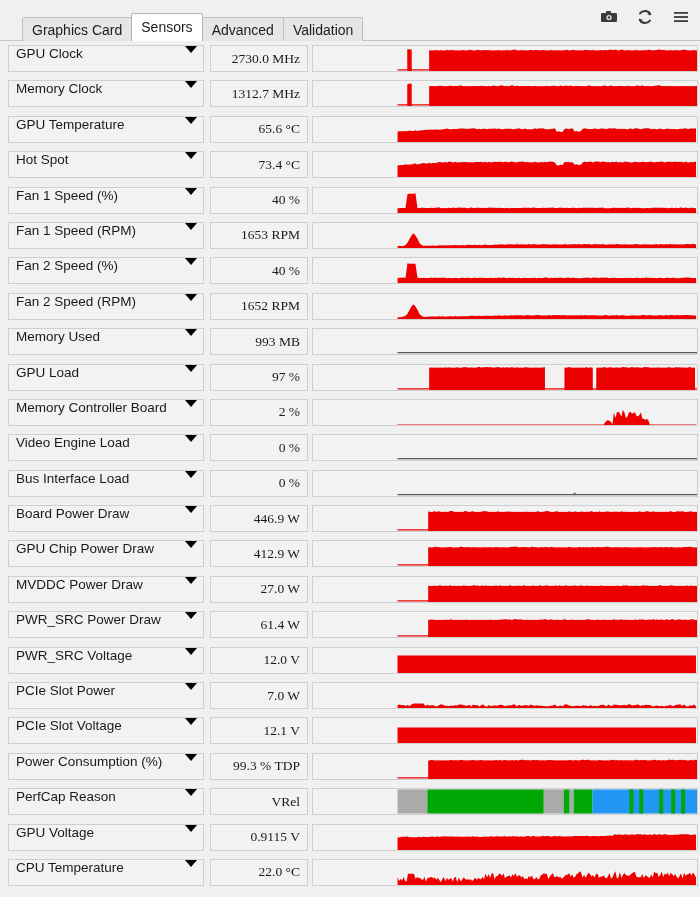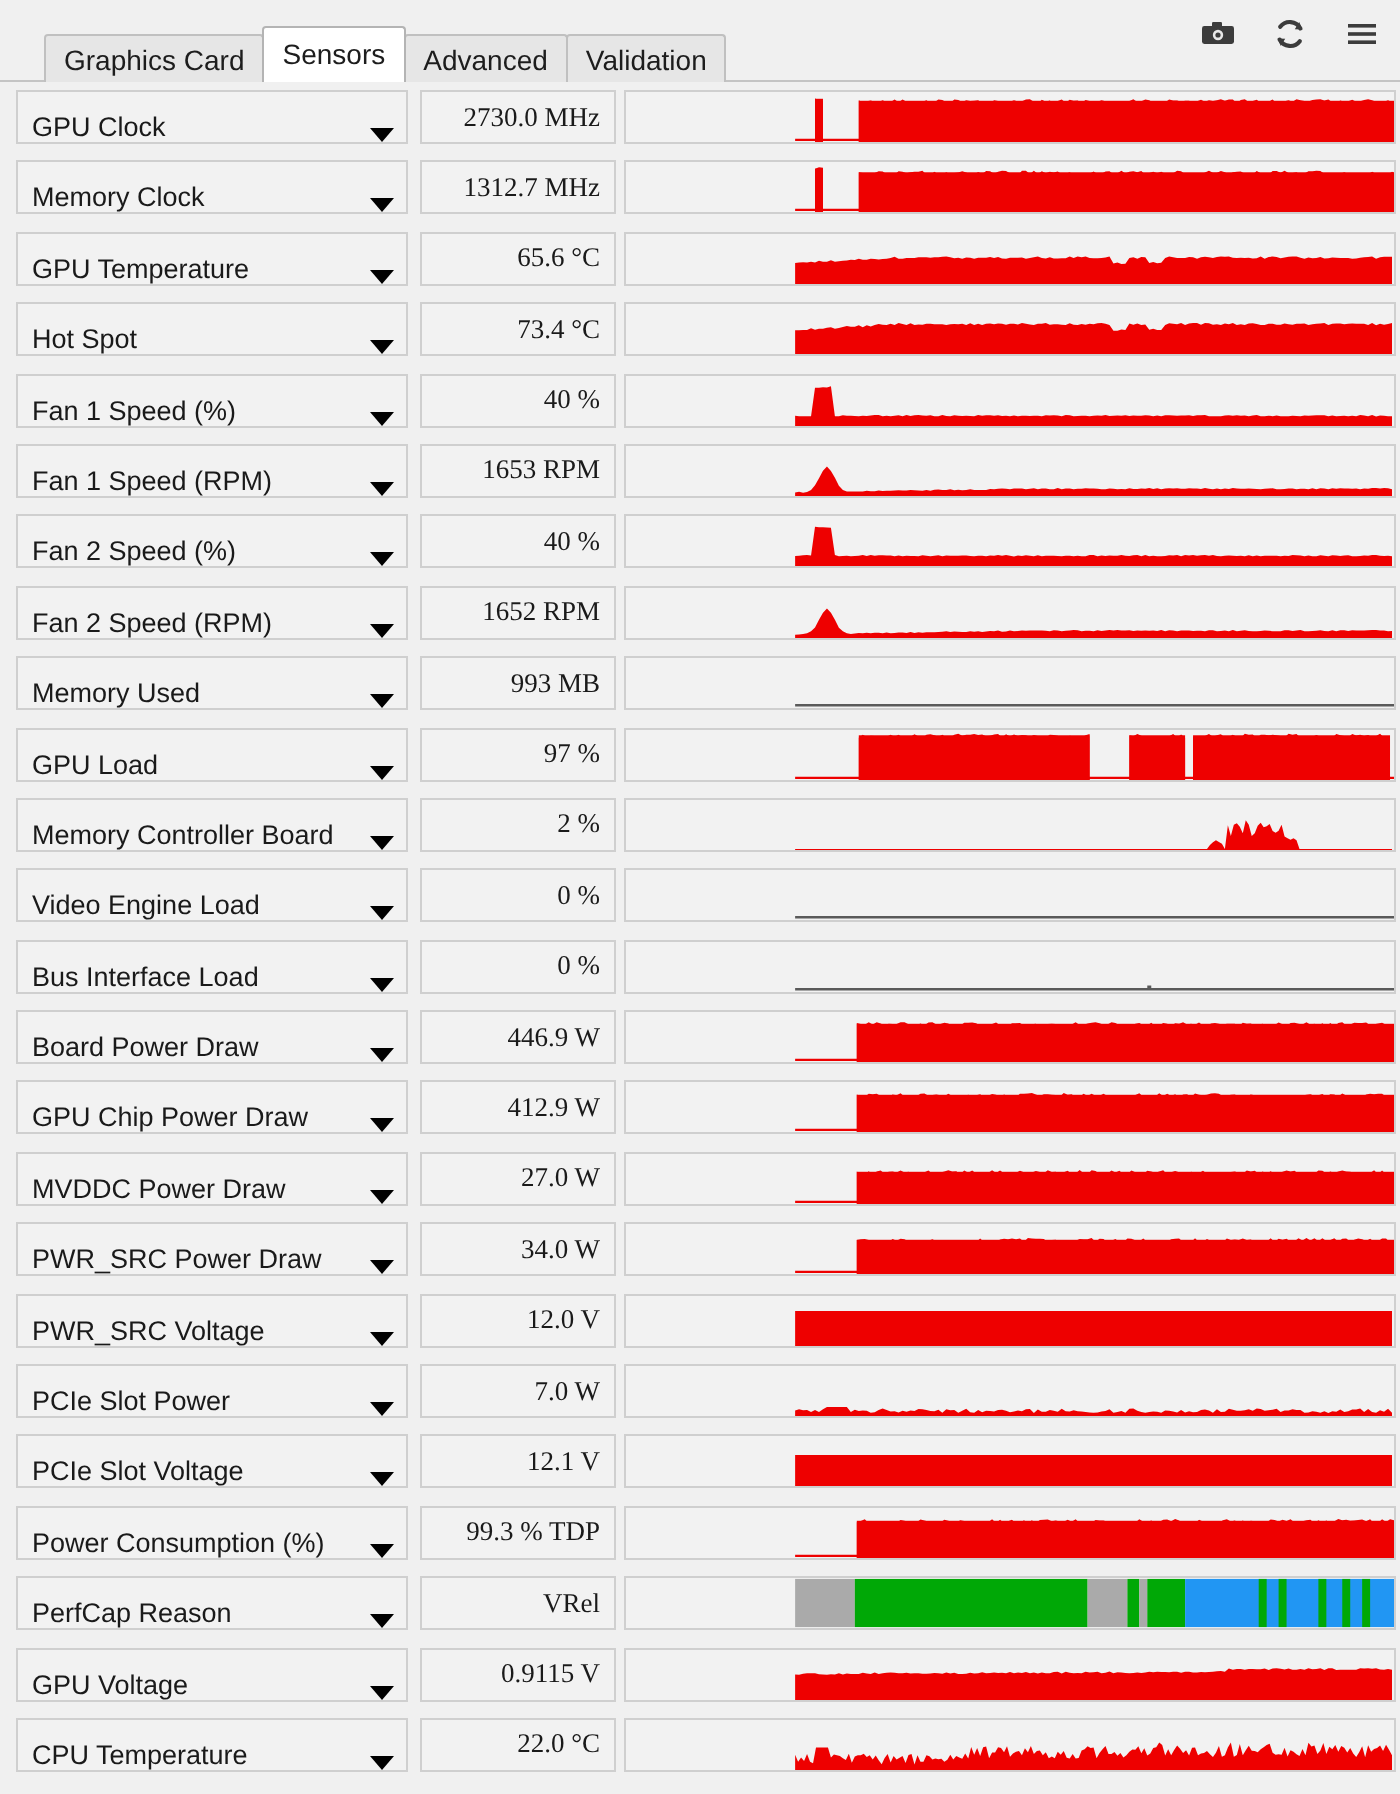--- a/index.html
+++ b/index.html
@@ -105,21 +105,21 @@
     height: 27px;
     background: #f2f2f2;
     border: 1px solid #cfcfcf;
     box-sizing: border-box;
   }
 
   .cell-name {
     left: 8px;
     width: 196px;
     display: flex;
-    align-items: flex-end;
+    align-items: flex-start;
     padding-left: 7px;
     padding-right: 4px;
   }
   .name-text {
     font-size: 13.5px;
     color: #1a1a1a;
     white-space: nowrap;
     overflow: hidden;
     flex: 1 1 auto;
   }
@@ -466,21 +466,21 @@
             <line x1="85" y1="25.8" x2="386" y2="25.8" stroke="#ee0000" stroke-width="1.2"></line>
           </svg>
         </div>
       </div>
       <div class="sensor-row">
         <div class="cell cell-name">
           <span class="name-text">PWR_SRC Power Draw</span>
           <span class="caret"></span>
         </div>
         <div class="cell cell-value">
-          <span class="value-text">34.0 W</span>
+          <span class="value-text">61.4 W</span>
         </div>
         <div class="cell cell-graph">
           <svg viewBox="0 0 386 27" preserveAspectRatio="none">
             <rect x="116" y="8.52" width="284" height="18.48" fill="#ee0000"></rect>
             <path d="M 116 9.02 L 116.0 8.6 L 118.0 8.3 L 120.0 8.1 L 122.0 8.6 L 124.0 9.4 L 126.0 8.6 L 128.0 8.7 L 130.0 9.6 L 132.0 9.7 L 134.0 8.1 L 136.0 9.1 L 138.0 7.9 L 140.0 8.3 L 142.0 9.5 L 144.0 10.0 L 146.0 9.3 L 148.0 9.5 L 150.0 9.6 L 152.0 9.0 L 154.0 8.2 L 156.0 9.3 L 158.0 9.0 L 160.0 9.7 L 162.0 9.8 L 164.0 10.0 L 166.0 9.9 L 168.0 10.0 L 170.0 8.9 L 172.0 9.6 L 174.0 9.0 L 176.0 9.9 L 178.0 7.8 L 180.0 9.8 L 182.0 9.1 L 184.0 9.6 L 186.0 9.7 L 188.0 8.4 L 190.0 8.0 L 192.0 8.2 L 194.0 7.8 L 196.0 8.3 L 198.0 7.8 L 200.0 9.6 L 202.0 7.6 L 204.0 7.8 L 206.0 8.0 L 208.0 8.0 L 210.0 8.1 L 212.0 9.7 L 214.0 8.6 L 216.0 8.5 L 218.0 9.3 L 220.0 9.7 L 222.0 9.9 L 224.0 9.3 L 226.0 9.1 L 228.0 8.1 L 230.0 8.3 L 232.0 8.2 L 234.0 7.6 L 236.0 9.6 L 238.0 8.0 L 240.0 8.1 L 242.0 10.0 L 244.0 9.1 L 246.0 8.1 L 248.0 9.7 L 250.0 9.8 L 252.0 7.8 L 254.0 8.0 L 256.0 8.8 L 258.0 9.3 L 260.0 7.8 L 262.0 9.7 L 264.0 9.8 L 266.0 8.6 L 268.0 9.0 L 270.0 8.8 L 272.0 9.6 L 274.0 8.3 L 276.0 8.0 L 278.0 7.8 L 280.0 9.7 L 282.0 9.2 L 284.0 9.8 L 286.0 7.7 L 288.0 9.9 L 290.0 9.6 L 292.0 8.1 L 294.0 9.2 L 296.0 9.3 L 298.0 9.3 L 300.0 9.8 L 302.0 7.8 L 304.0 8.6 L 306.0 8.4 L 308.0 8.7 L 310.0 7.8 L 312.0 8.6 L 314.0 8.4 L 316.0 9.5 L 318.0 9.9 L 320.0 9.5 L 322.0 9.6 L 324.0 7.7 L 326.0 9.7 L 328.0 7.9 L 330.0 8.5 L 332.0 7.9 L 334.0 9.6 L 336.0 9.3 L 338.0 7.7 L 340.0 8.9 L 342.0 7.6 L 344.0 8.9 L 346.0 7.7 L 348.0 9.3 L 350.0 7.7 L 352.0 9.2 L 354.0 8.6 L 356.0 7.7 L 358.0 9.6 L 360.0 7.9 L 362.0 7.8 L 364.0 9.5 L 366.0 8.5 L 368.0 7.8 L 370.0 8.3 L 372.0 9.2 L 374.0 8.0 L 376.0 9.6 L 378.0 9.3 L 380.0 7.8 L 382.0 7.8 L 384.0 10.0 L 386.0 8.8 L 388.0 9.9 L 390.0 9.5 L 392.0 8.5 L 394.0 8.0 L 396.0 8.3 L 398.0 9.5 L 400.0 8.6 L 400 27 L 116 27 Z" fill="#ee0000"></path>
             <rect x="412" y="8.52" width="37" height="18.48" fill="#ee0000"></rect>
             <path d="M 412 9.02 L 412.0 8.2 L 414.0 8.4 L 416.0 8.0 L 418.0 7.7 L 420.0 9.0 L 422.0 7.7 L 424.0 8.2 L 426.0 8.1 L 428.0 8.5 L 430.0 9.4 L 432.0 9.3 L 434.0 7.7 L 436.0 9.7 L 438.0 8.5 L 440.0 9.0 L 442.0 8.7 L 444.0 9.2 L 446.0 8.1 L 448.0 9.8 L 449 27 L 412 27 Z" fill="#ee0000"></path>
             <rect x="453" y="7.98" width="1" height="19.02" fill="#ee0000"></rect>
             <path d="M 453 8.48 L 386 27 L 453 27 Z" fill="#ee0000"></path>
             <line x1="85" y1="25.8" x2="386" y2="25.8" stroke="#ee0000" stroke-width="1.2"></line>

